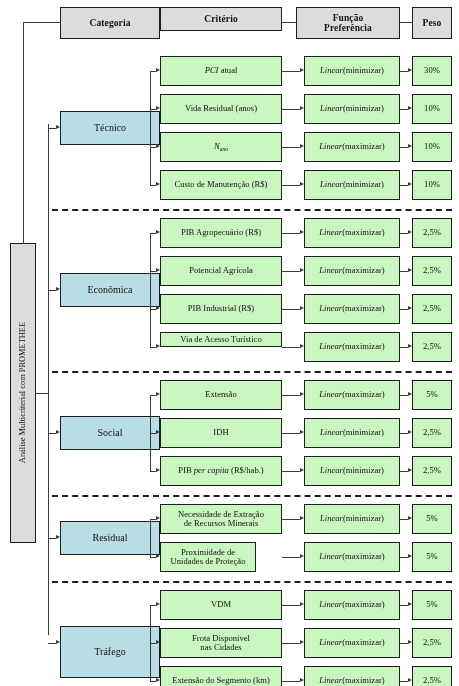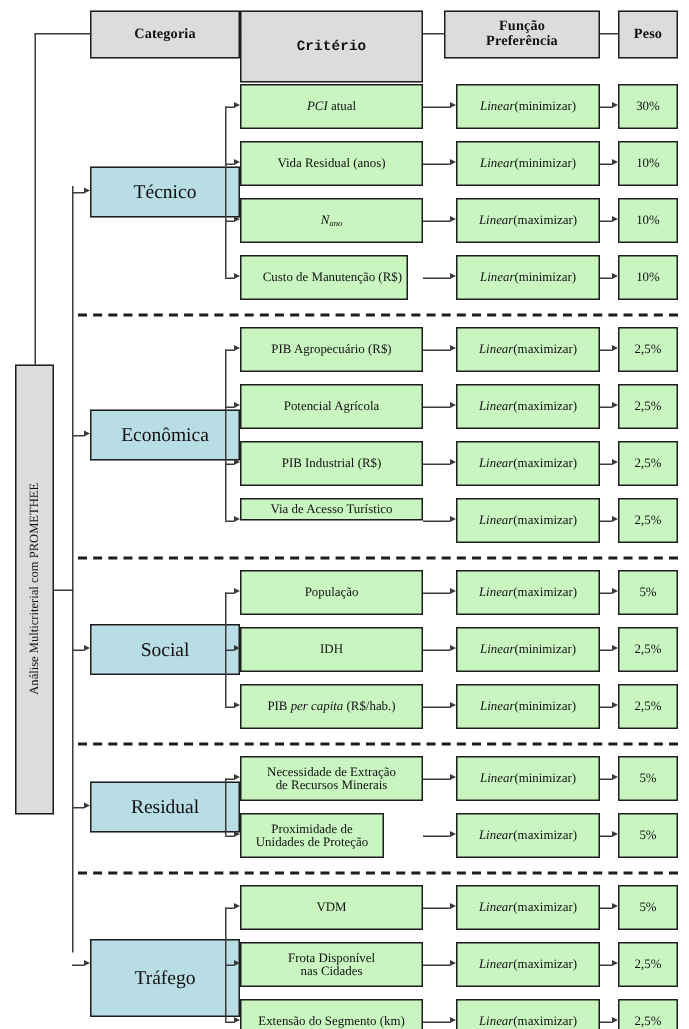--- a/index.html
+++ b/index.html
@@ -20,21 +20,21 @@
     color:#111;
   }
   .hdr{
     background:#dcdcdc;
     font-weight:bold;
     font-size:9.5px;
     letter-spacing:.1px;
   }
   .cat{
     background:#b9dde4;
-    font-size:13px;
+    font-size:10px;
   }
   .crit{
     background:#c8f5c0;
     font-size:8.6px;
     padding:0 3px;
   }
   .func{
     background:#c8f5c0;
     font-size:8.6px;
   }
@@ -68,21 +68,21 @@
     border-left:4px solid #3a3a3a;
   }
 </style>
 </head>
 <body>
 
 <div id="canvas">
 
   <div class="box hdr" style="left:60px;  top:7px;  width:100px; height:32px;">Categoria</div>
 
-  <div class="box hdr" style="left:160px; top:7px;  width:122px; height:48px;font-family:Liberation Mono, monospace;">Critério</div>
+  <div class="box hdr" style="left:160px; top:7px;  width:122px; height:24px;">Critério</div>
 
   <div class="box hdr" style="left:296px; top:7px;  width:104px; height:32px; flex-direction:column;">
     <span>Função</span>
     <span>Preferência</span>
   </div>
 
   <div class="box hdr" style="left:412px; top:7px;  width:40px;  height:32px;">Peso</div>
 
   <div class="ln h" style="left:160px; top:22px; width:1px;"></div>
   <div class="ln h" style="left:282px; top:22px; width:14px;"></div>
@@ -149,21 +149,21 @@
         <em>Linear</em>
         <span> (maximizar)</span>
       </div>
       <div class="ln h" style="left:400px; top:147px; width:8px;"></div>
       <div class="arw" style="left:408px; top:144.4px;"></div>
       <div class="box peso" style="left:412px; top:132px; width:40px; height:30px;">
         <span>10%</span>
       </div>
       <div class="ln h" style="left:150px; top:185px; width:6px;"></div>
       <div class="arw" style="left:156px; top:182.4px;"></div>
-      <div class="box crit" style="left:160px; top:170px; width:112px; height:30px;justify-content:flex-end;">
+      <div class="box crit" style="left:160px; top:170px; width:122px; height:30px;">
         <span>Custo de Manutenção (R$)</span>
       </div>
       <div class="ln h" style="left:282px; top:185px; width:18px;"></div>
       <div class="arw" style="left:300px; top:182.4px;"></div>
       <div class="box func" style="left:304px; top:170px; width:96px; height:30px;">
         <em>Linear</em>
         <span> (minimizar)</span>
       </div>
       <div class="ln h" style="left:400px; top:185px; width:8px;"></div>
       <div class="arw" style="left:408px; top:182.4px;"></div>
@@ -246,21 +246,21 @@
       <div class="box cat" style="left:60px; top:416px; width:100px; height:34px;">
         <span>Social</span>
       </div>
       <div class="ln h" style="left:48px; top:433px; width:8px;"></div>
       <div class="arw" style="left:56px; top:430.4px;"></div>
       <div class="ln h" style="left:160px; top:433px; width:-10px;"></div>
       <div class="ln v" style="left:150px; top:395px; height:76px;"></div>
       <div class="ln h" style="left:150px; top:395px; width:6px;"></div>
       <div class="arw" style="left:156px; top:392.4px;"></div>
       <div class="box crit" style="left:160px; top:380px; width:122px; height:30px;">
-        <span>População</span>
+        <span>Extensão</span>
       </div>
       <div class="ln h" style="left:282px; top:395px; width:18px;"></div>
       <div class="arw" style="left:300px; top:392.4px;"></div>
       <div class="box func" style="left:304px; top:380px; width:96px; height:30px;">
         <em>Linear</em>
         <span> (maximizar)</span>
       </div>
       <div class="ln h" style="left:400px; top:395px; width:8px;"></div>
       <div class="arw" style="left:408px; top:392.4px;"></div>
       <div class="box peso" style="left:412px; top:380px; width:40px; height:30px;">

